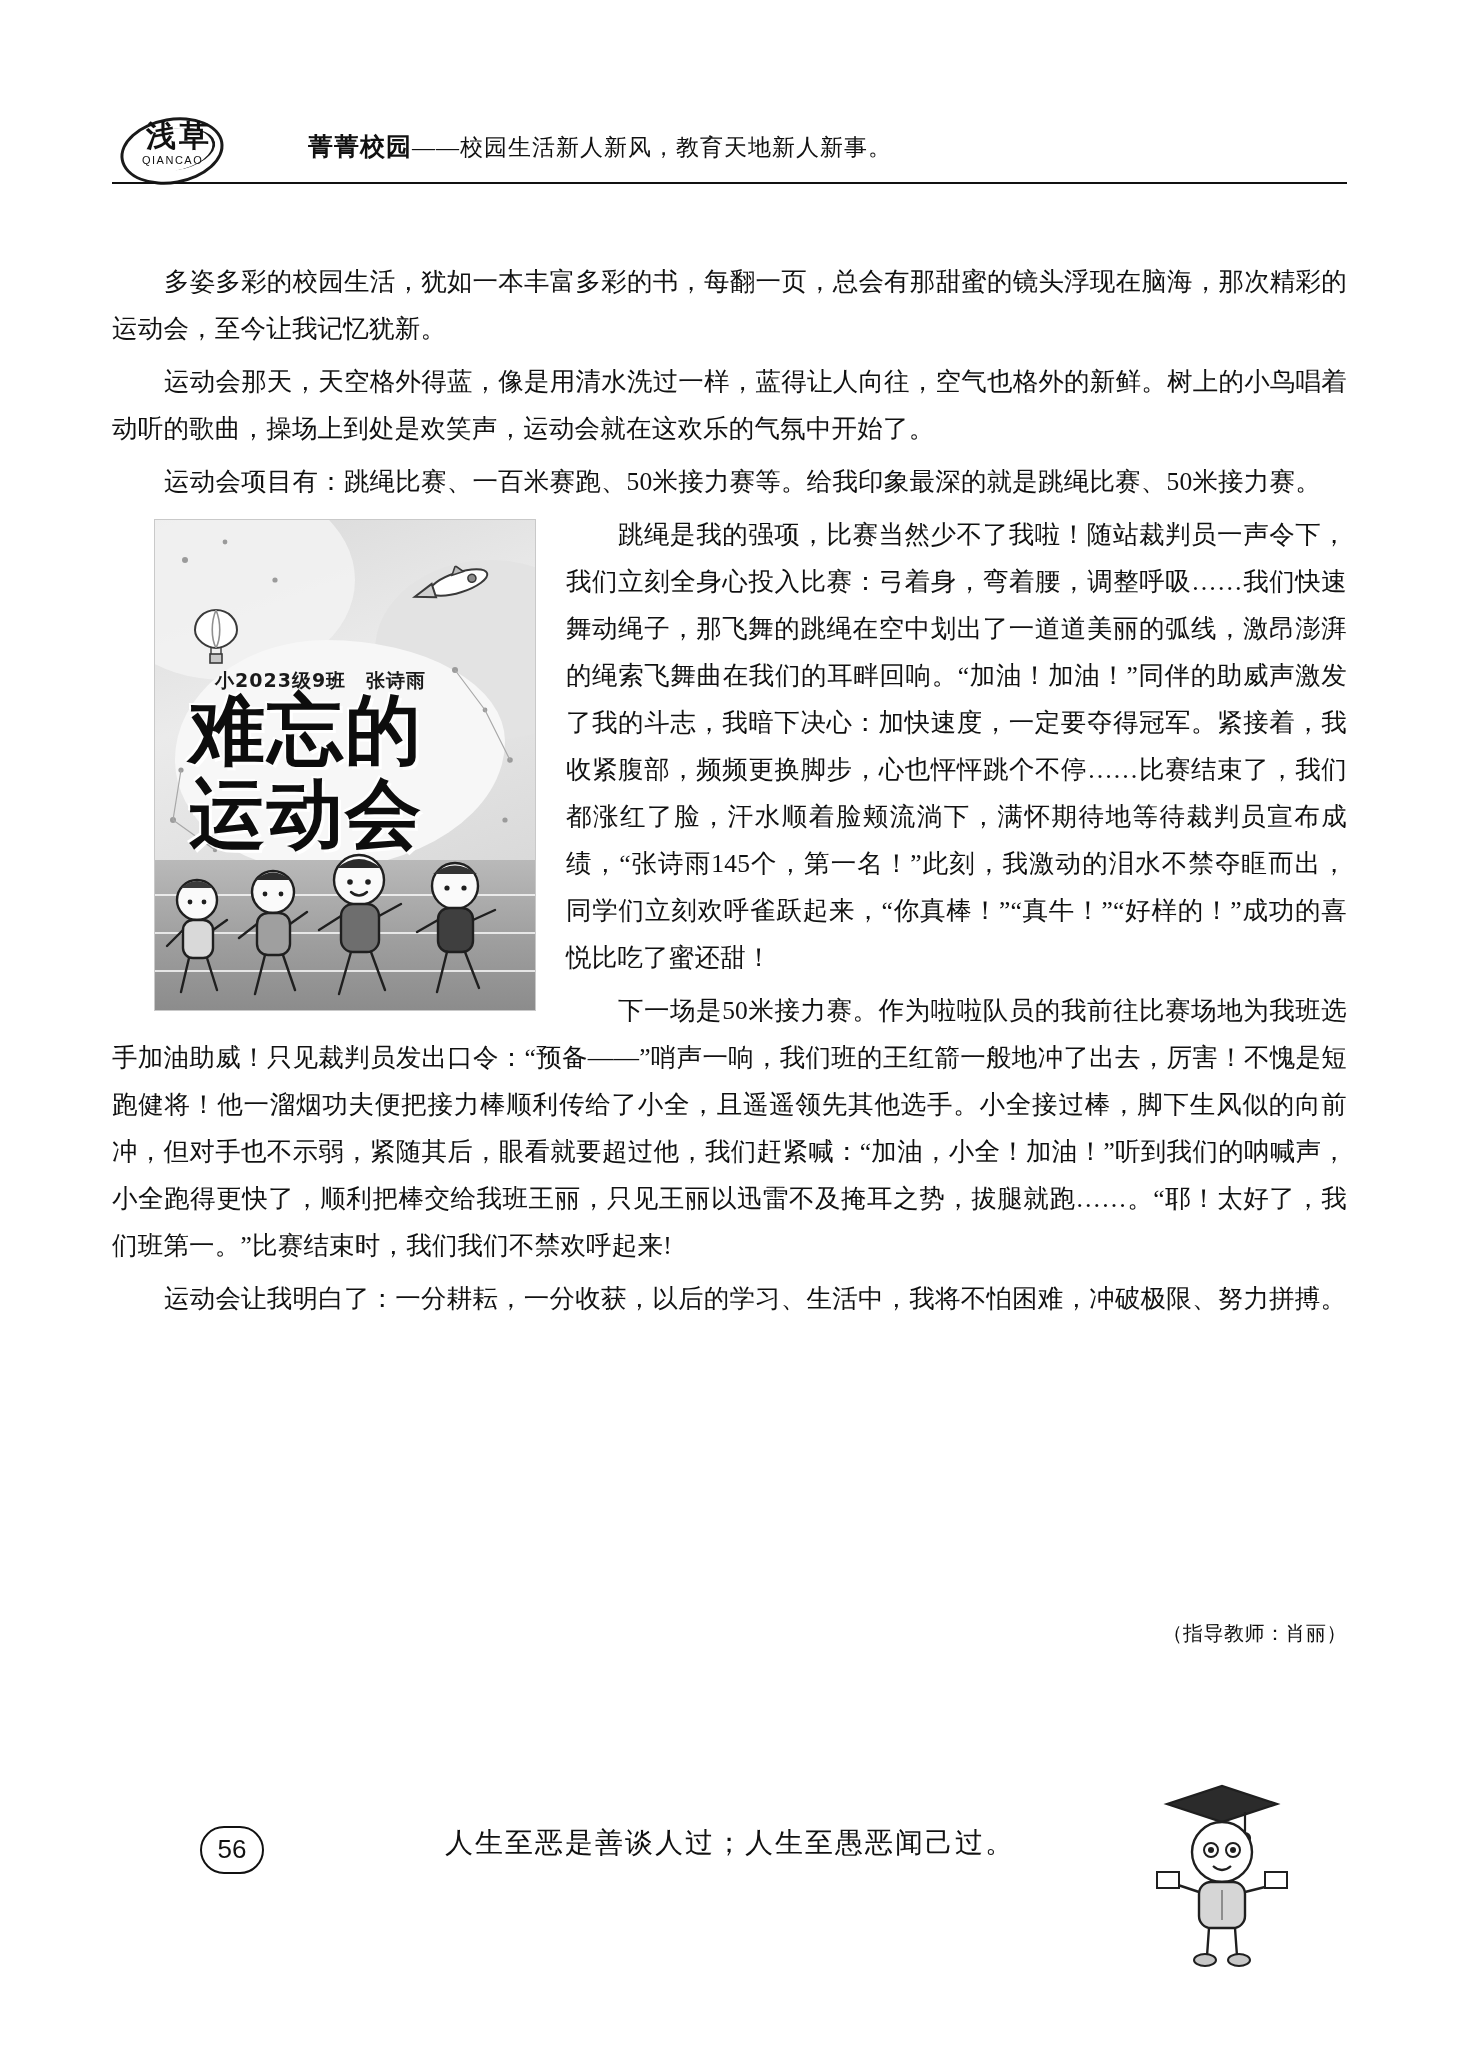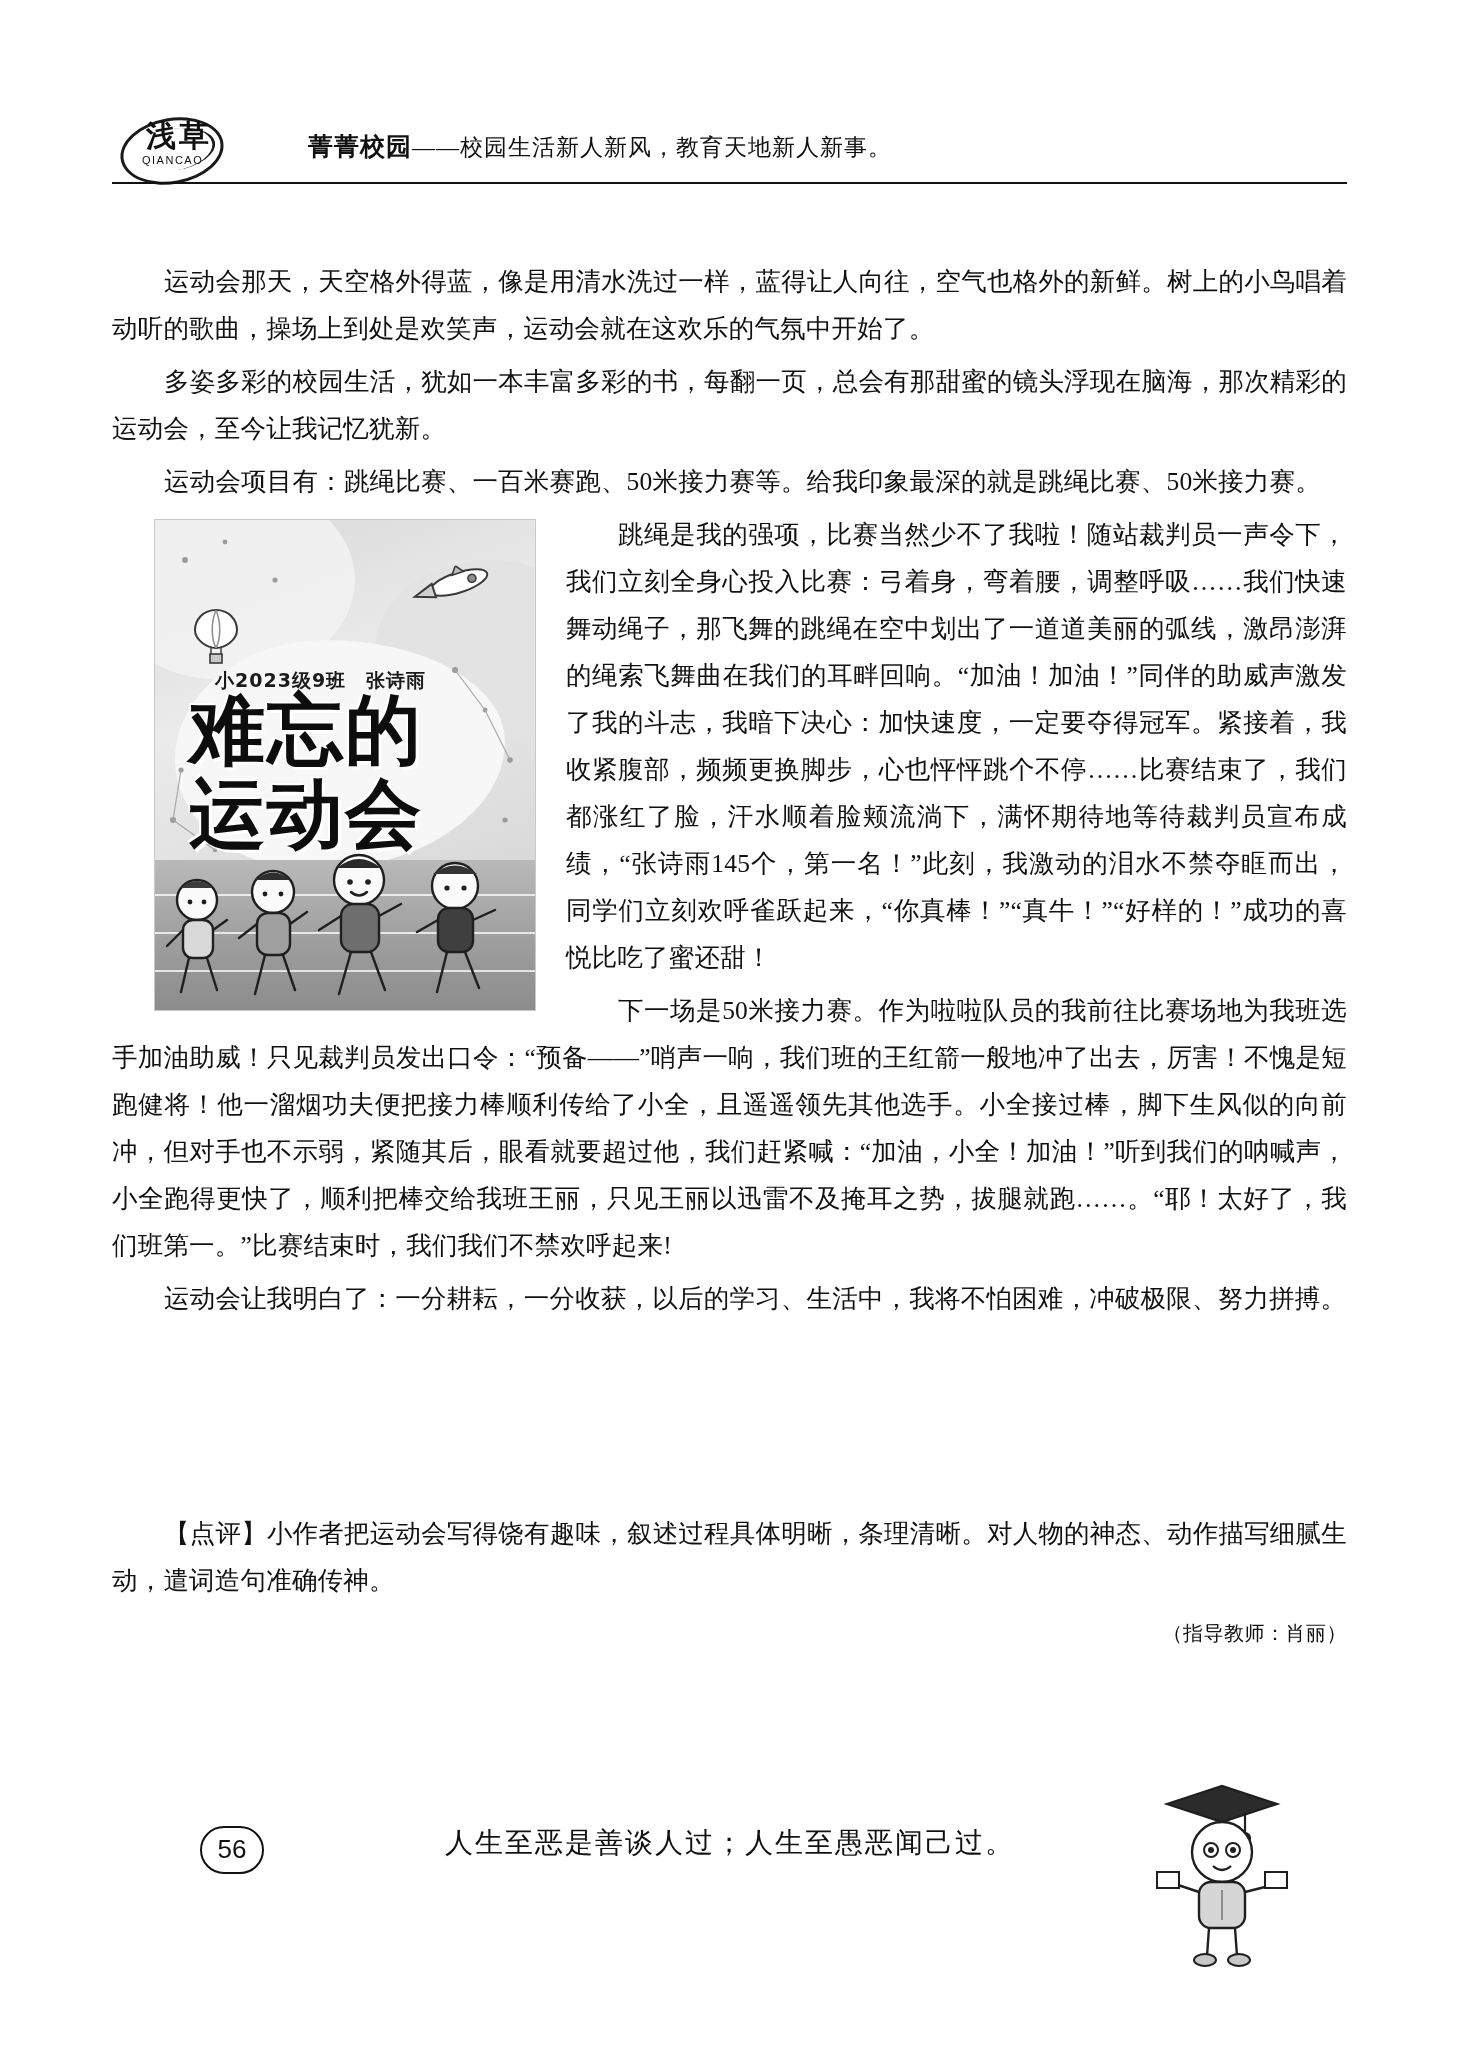--- a/index.html
+++ b/index.html
@@ -234,22 +234,22 @@
 
     <div class="header-title">
       <span>菁菁校园</span><span class="sub">——校园生活新人新风，教育天地新人新事。</span>
     </div>
 
     <div class="header-rule"></div>
   </div>
 
   <div class="article">
 
+    <p class="indent">多姿多彩的校园生活，犹如一本丰富多彩的书，每翻一页，总会有那甜蜜的镜头浮现在脑海，那次精彩的运动会，至今让我记忆犹新。</p>
     <p class="indent">运动会那天，天空格外得蓝，像是用清水洗过一样，蓝得让人向往，空气也格外的新鲜。树上的小鸟唱着动听的歌曲，操场上到处是欢笑声，运动会就在这欢乐的气氛中开始了。</p>
-    <p class="indent">多姿多彩的校园生活，犹如一本丰富多彩的书，每翻一页，总会有那甜蜜的镜头浮现在脑海，那次精彩的运动会，至今让我记忆犹新。</p>
     <p class="indent">运动会项目有：跳绳比赛、一百米赛跑、50米接力赛等。给我印象最深的就是跳绳比赛、50米接力赛。</p>
 
     <div class="illus">
       <div class="blob1"></div>
       <div class="blob2"></div>
       <div class="blob3"></div>
 
       <svg class="dots" viewBox="0 0 380 490">
         <g fill="#9b9b9b">
           <circle cx="30" cy="40" r="3"></circle>
@@ -333,23 +333,20 @@
           <path d="M292 118 L282 158 M310 118 L324 154"></path>
         </g>
       </svg>
     </div>
 
     <p class="indent">跳绳是我的强项，比赛当然少不了我啦！随站裁判员一声令下，我们立刻全身心投入比赛：弓着身，弯着腰，调整呼吸……我们快速舞动绳子，那飞舞的跳绳在空中划出了一道道美丽的弧线，激昂澎湃的绳索飞舞曲在我们的耳畔回响。“加油！加油！”同伴的助威声激发了我的斗志，我暗下决心：加快速度，一定要夺得冠军。紧接着，我收紧腹部，频频更换脚步，心也怦怦跳个不停……比赛结束了，我们都涨红了脸，汗水顺着脸颊流淌下，满怀期待地等待裁判员宣布成绩，“张诗雨145个，第一名！”此刻，我激动的泪水不禁夺眶而出，同学们立刻欢呼雀跃起来，“你真棒！”“真牛！”“好样的！”成功的喜悦比吃了蜜还甜！</p>
     <p class="indent">下一场是50米接力赛。作为啦啦队员的我前往比赛场地为我班选手加油助威！只见裁判员发出口令：“预备——”哨声一响，我们班的王红箭一般地冲了出去，厉害！不愧是短跑健将！他一溜烟功夫便把接力棒顺利传给了小全，且遥遥领先其他选手。小全接过棒，脚下生风似的向前冲，但对手也不示弱，紧随其后，眼看就要超过他，我们赶紧喊：“加油，小全！加油！”听到我们的呐喊声，小全跑得更快了，顺利把棒交给我班王丽，只见王丽以迅雷不及掩耳之势，拔腿就跑……。“耶！太好了，我们班第一。”比赛结束时，我们我们不禁欢呼起来!</p>
     <p class="indent">运动会让我明白了：一分耕耘，一分收获，以后的学习、生活中，我将不怕困难，冲破极限、努力拼搏。</p>
   </div>
 
-  <div class="comment">
-    <p class="indent"><span>【点评】</span><span>小作者把运动会写得饶有趣味，叙述过程具体明晰，条理清晰。对人物的神态、动作描写细腻生动，遣词造句准确传神。</span></p>
-  </div>
 
   <div class="tutor">（指导教师：肖丽）</div>
 
   <div class="page-num">56</div>
   <div class="footer-motto">人生至恶是善谈人过；人生至愚恶闻己过。</div>
 
   <svg class="mascot" viewBox="0 0 170 210">
 
     <g stroke="#1f1f1f" stroke-width="2.2" fill="#2b2b2b">
       <path d="M30 44 L85 26 L140 44 L85 62 Z"></path>

